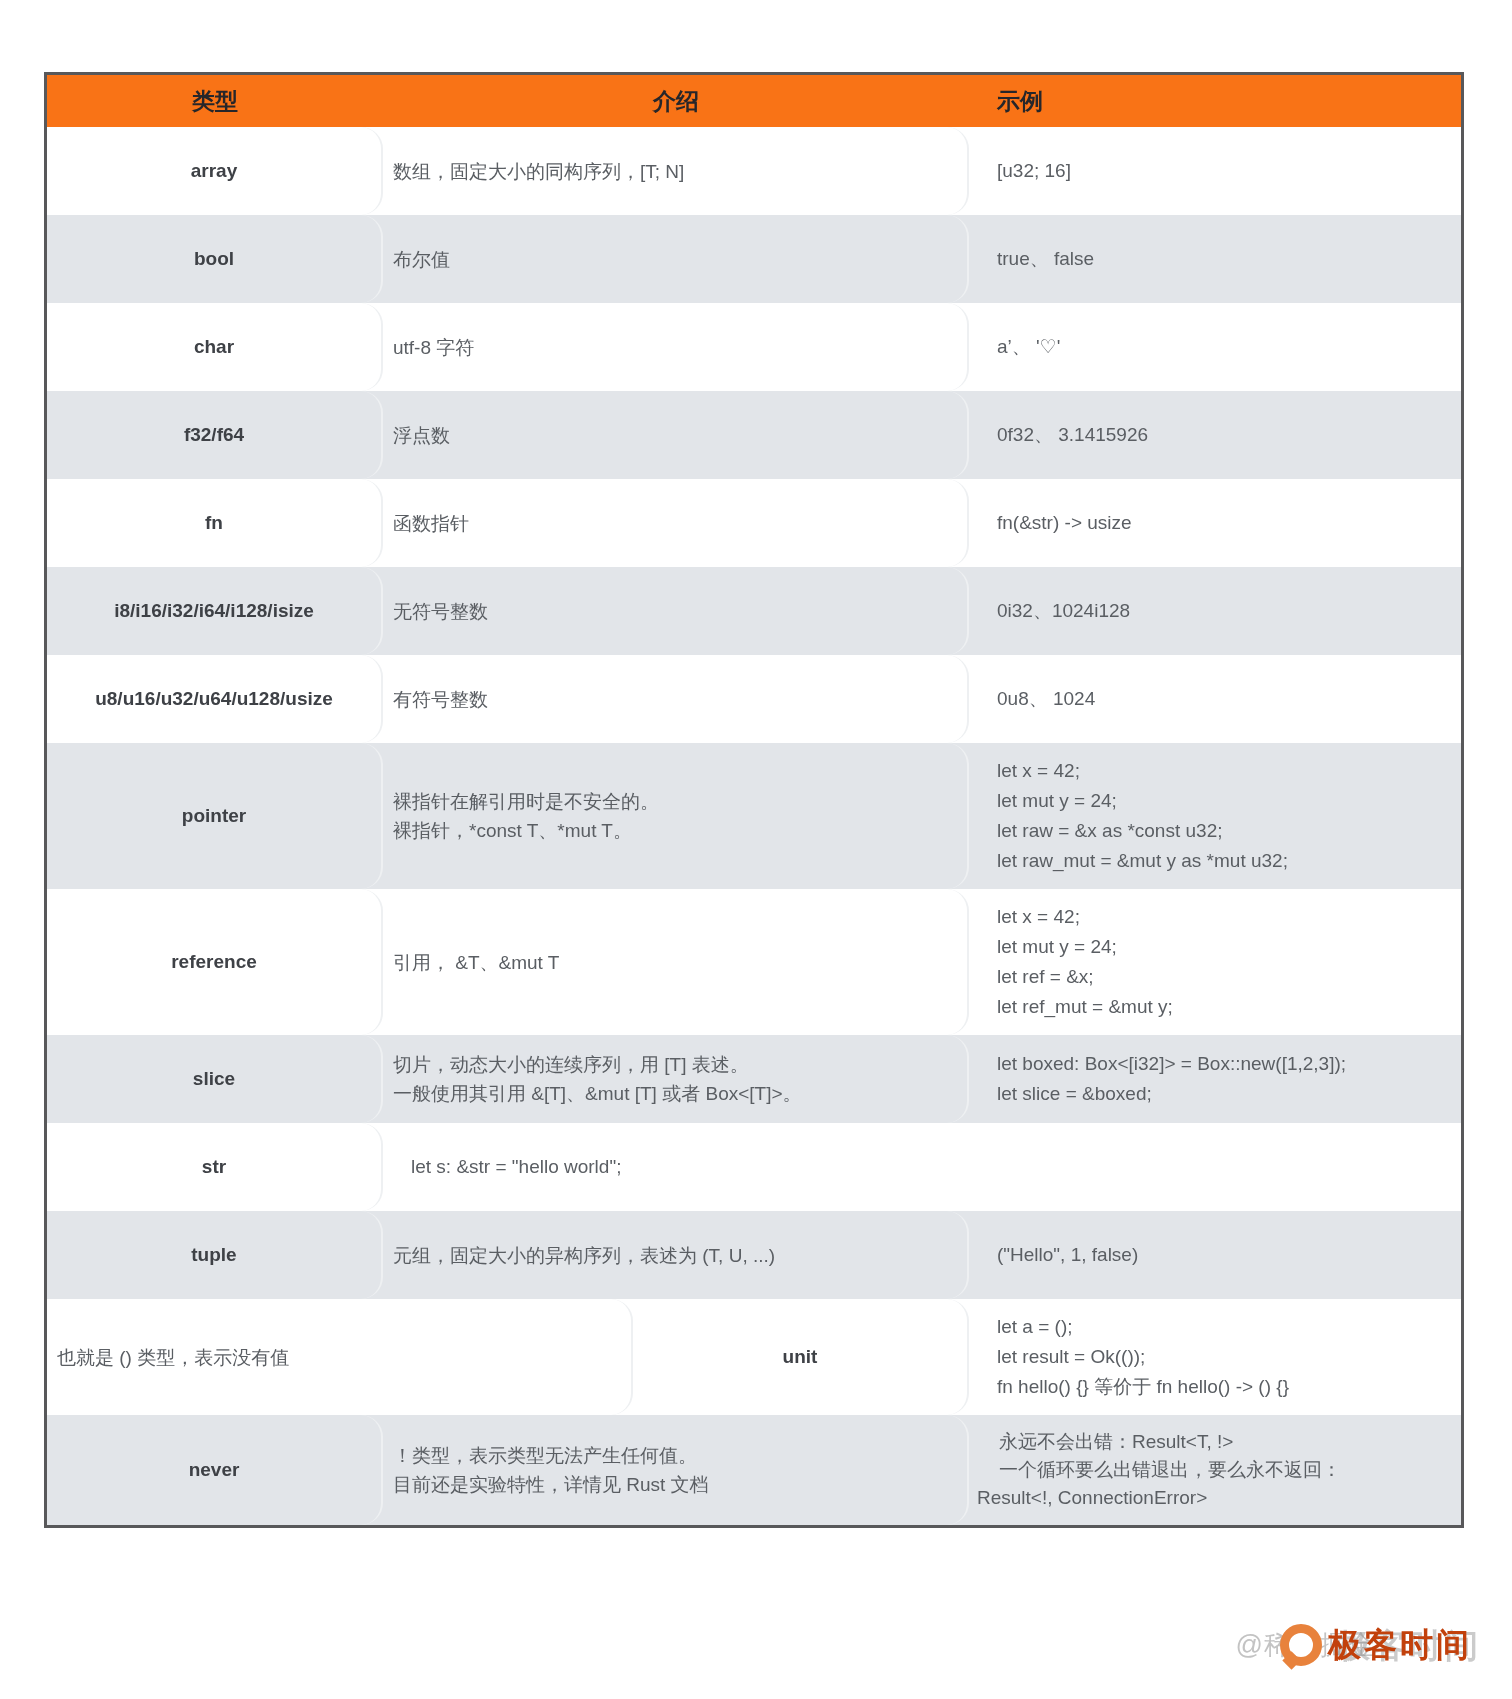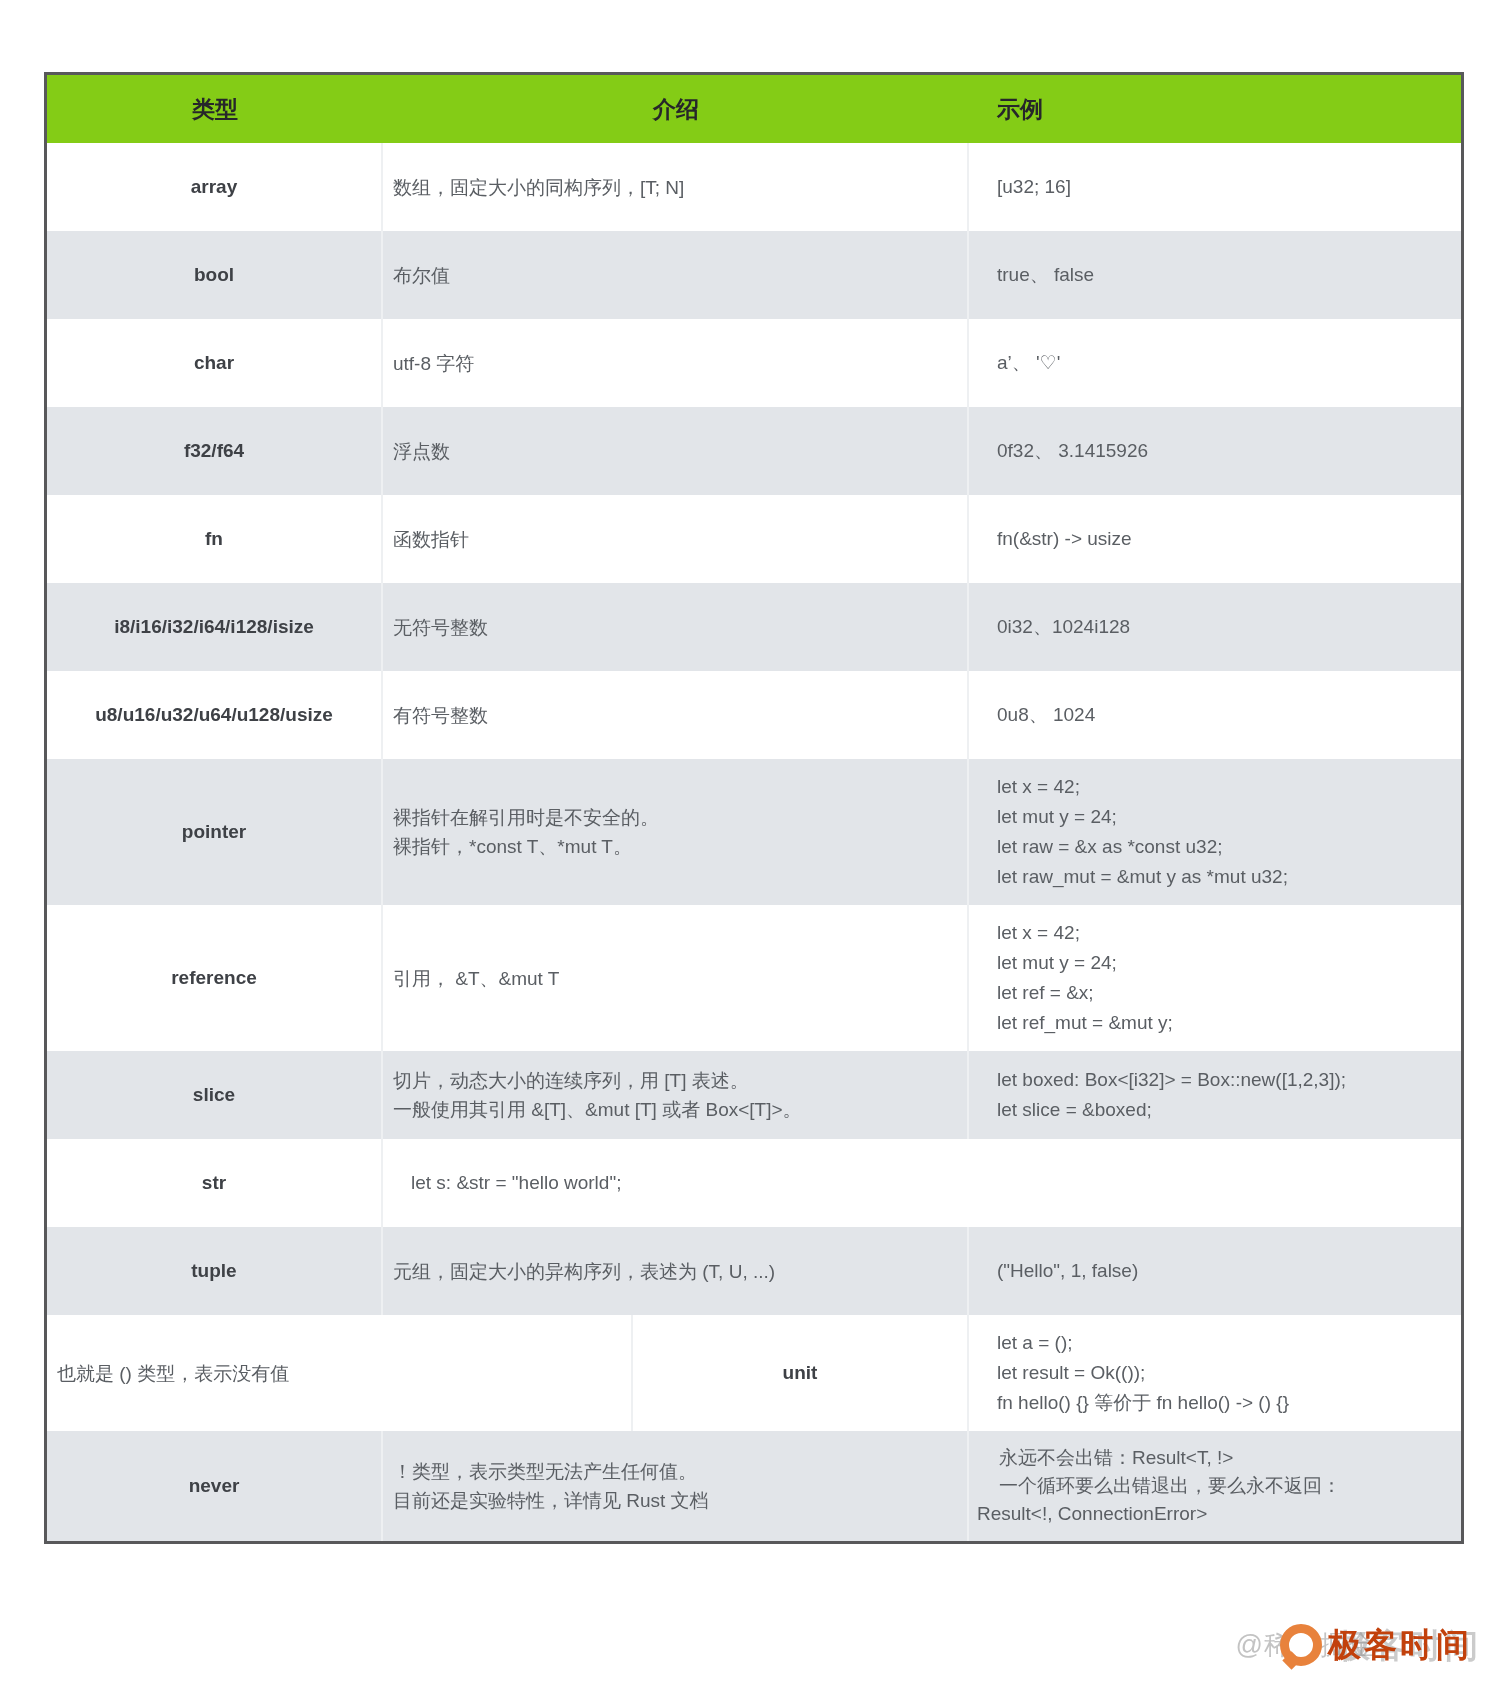--- a/index.html
+++ b/index.html
@@ -7,38 +7,38 @@
     width:1512px; height:1699px; background:#ffffff; position:relative;
     font-family:"Liberation Sans","DejaVu Sans",sans-serif;
     -webkit-font-smoothing:antialiased;
   }
 
   
   .table-wrap {
     position:absolute; left:44px; top:72px; width:1420px;
     border:3px solid #58585a; box-sizing:border-box; background:#fff;
   }
-  .header-row { display:flex; height:68px; background:#84cc16; }
+  .header-row { display:flex; height:52px; background:#f97316; }
   .header-cell {
     display:flex; align-items:center; font-weight:bold;
     font-size:23px; color:#26262a; box-sizing:border-box;
   }
   .col-type   { width:336px; box-sizing:border-box; }
   .col-desc   { width:586px; box-sizing:border-box; }
   .col-example{ flex:1;      box-sizing:border-box;text-align:center; }
   .header-cell.col-type, .header-cell.col-desc { justify-content:center; }
   .header-cell.col-example { padding-left:28px; }
 
   .row { display:flex; min-height:88px; background:#ffffff; }
   .row:nth-child(even) { background:#e2e5e9; }
   .cell {
     display:flex; flex-direction:column; justify-content:center;
     padding-top:13px; padding-bottom:13px; box-sizing:border-box;
   }
-  .row .col-type, .row .col-desc { border-right:2px solid #eef0f2; }
+  .row .col-type, .row .col-desc { border-right:2px solid #eef0f2;border-radius:22px; }
 
   .type-cell {
     text-align:center; font-weight:600; font-size:19px; color:#3e4146;
   }
   .desc-cell {
     font-size:19px; color:#5a5e63; line-height:29px;
     padding-left:10px; padding-right:10px;
   }
   .example-cell {
     text-align:left; font-size:19px; color:#5a5e63; line-height:30px;

